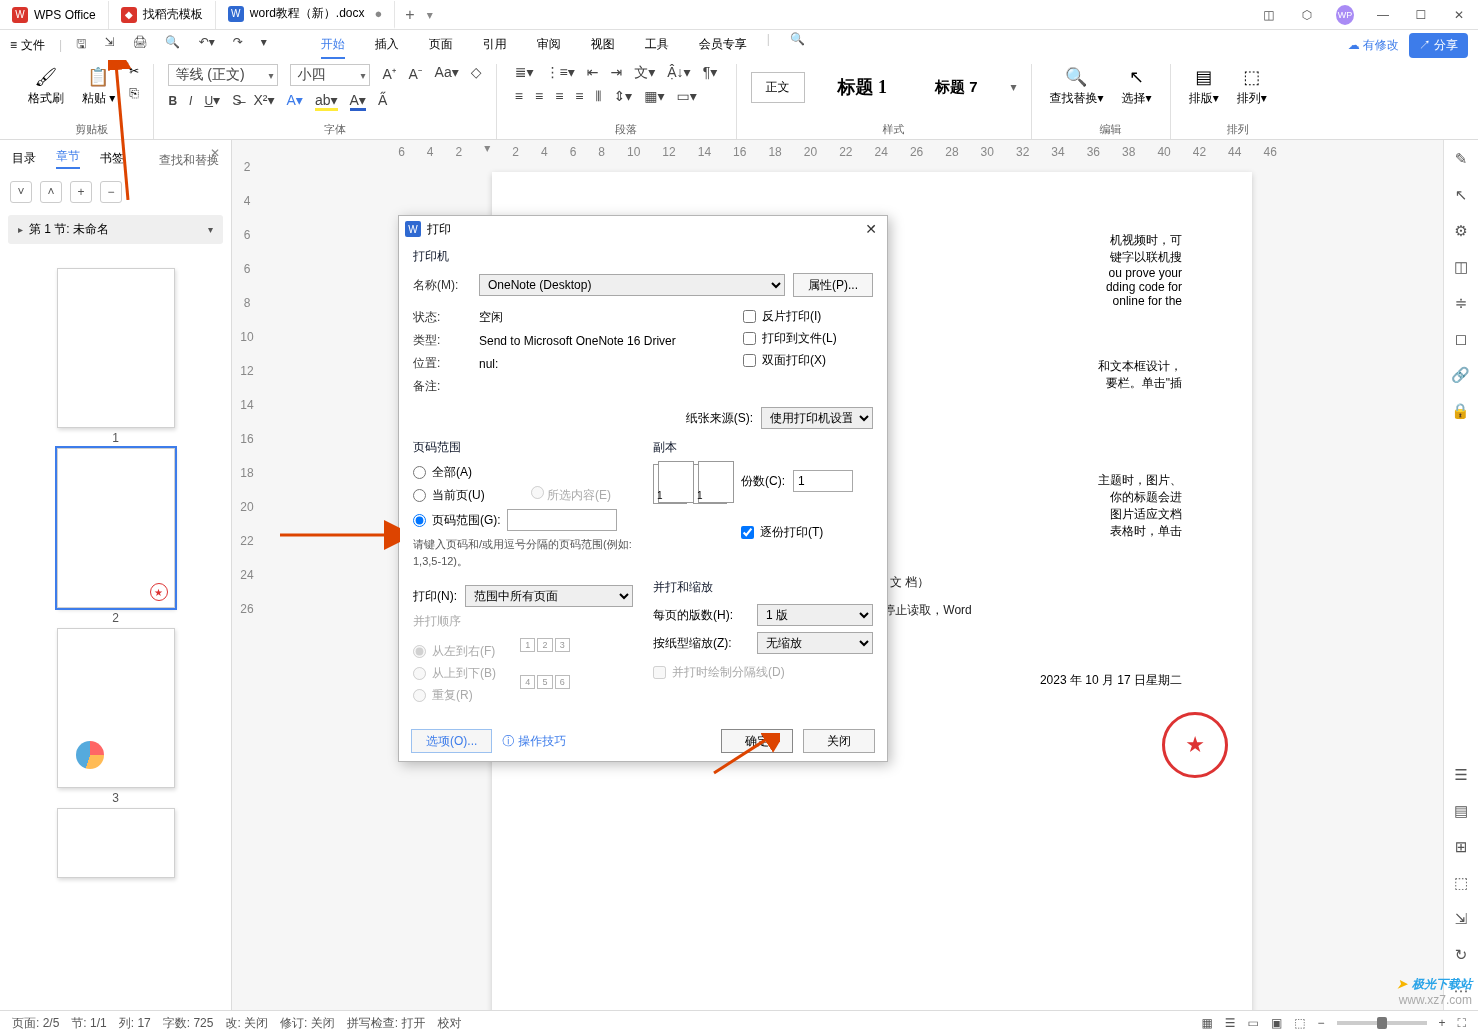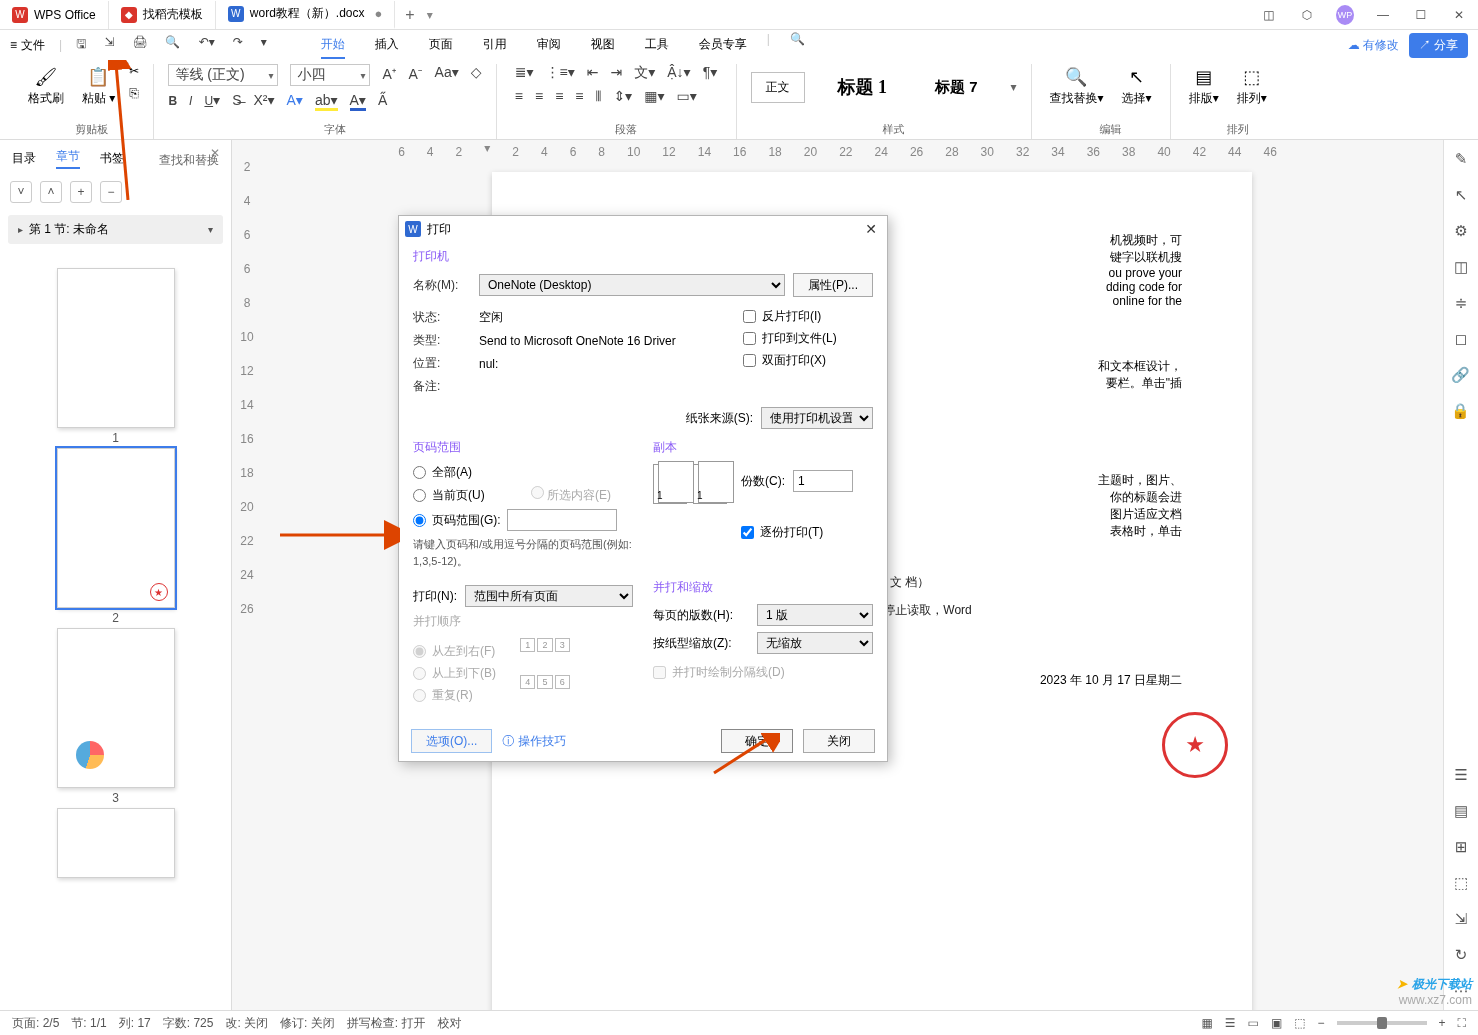--- a/index.html
+++ b/index.html
@@ -81,21 +81,21 @@
 
 .statusbar { position:absolute; bottom:0; left:0; right:0; height:25px; border-top:1px solid #dcdcdc; display:flex; align-items:center; gap:12px; padding:0 12px; color:#555; font-size:12px; }
 .status-right { margin-left:auto; display:flex; gap:12px; align-items:center; }
 
 
 .dialog { position:absolute; left:398px; top:215px; width:490px; background:#fff; border:1px solid #b5b5b5; box-shadow:3px 3px 12px rgba(0,0,0,0.25); z-index:10; }
 .dlg-title { height:26px; display:flex; align-items:center; padding:0 6px; }
 .dlg-title .w-ic { width:16px; height:16px; background:#2f69d1; color:#fff; display:inline-flex; align-items:center; justify-content:center; font-size:10px; border-radius:2px; margin-right:6px;}
 .dlg-close { margin-left:auto; cursor:pointer; color:#333; font-size:14px; padding:0 4px;}
 .dlg-body { padding:6px 14px 12px; }
-.grp-title { color:#8b5cf6; margin-bottom:8px; font-size:12px; }
+.grp-title { color:#0f172a; margin-bottom:8px; font-size:12px; }
 .row { display:flex; align-items:center; margin:6px 0; gap:8px; font-size:12px;}
 .row label.k { width:58px; text-align:left; color:#333;}
 .printer-select { flex:1; }
 select, input[type=text], input[type=number] { height:22px; border:1px solid #a8a8a8; padding:0 4px; font-size:12px; }
 .btn { height:24px; border:1px solid #a8a8a8; background:#f6f6f6; padding:0 14px; cursor:pointer; font-size:12px; }
 .two-col { display:flex; gap:20px; }
 .col { flex:1; }
 .radio-row { display:flex; align-items:center; gap:6px; margin:5px 0; font-size:12px;}
 .hint { font-size:11px; color:#555; line-height:1.5; margin-top:4px;}
 .disabled { color:#aaa !important; }

